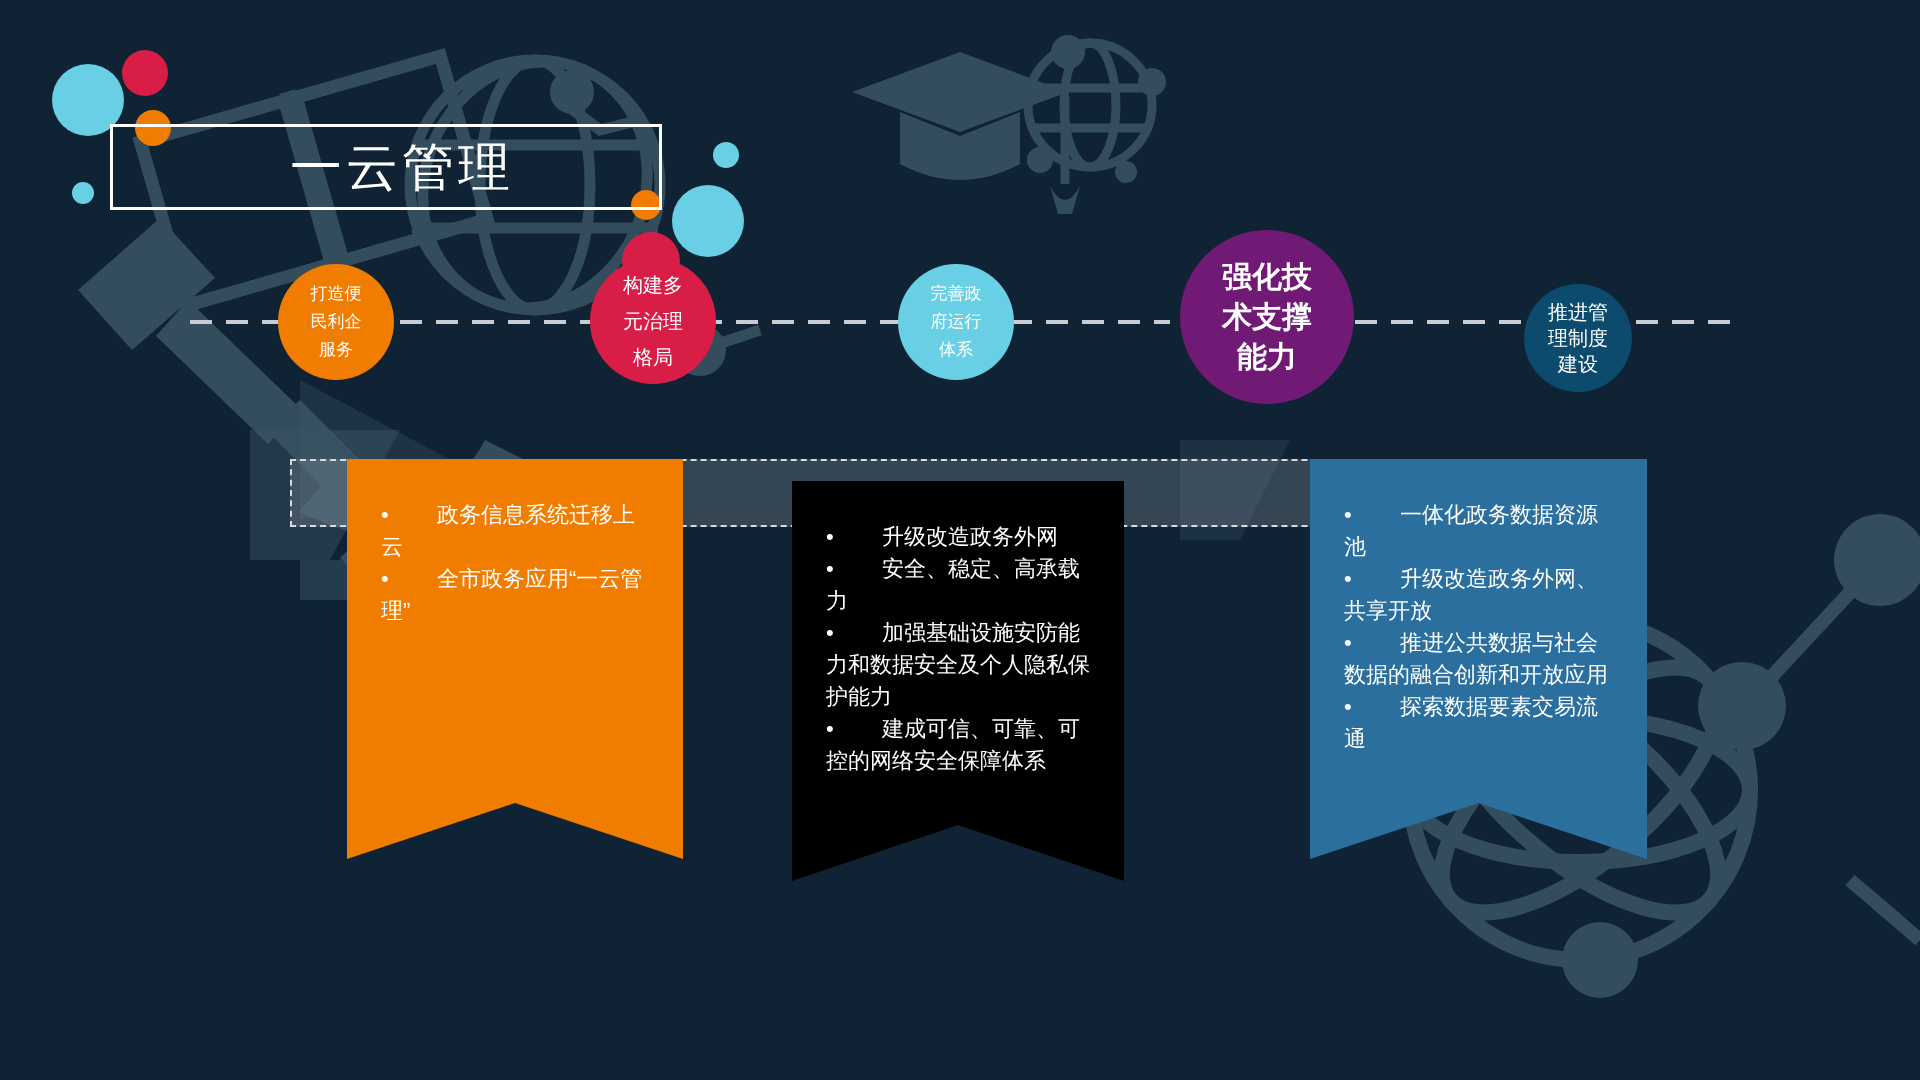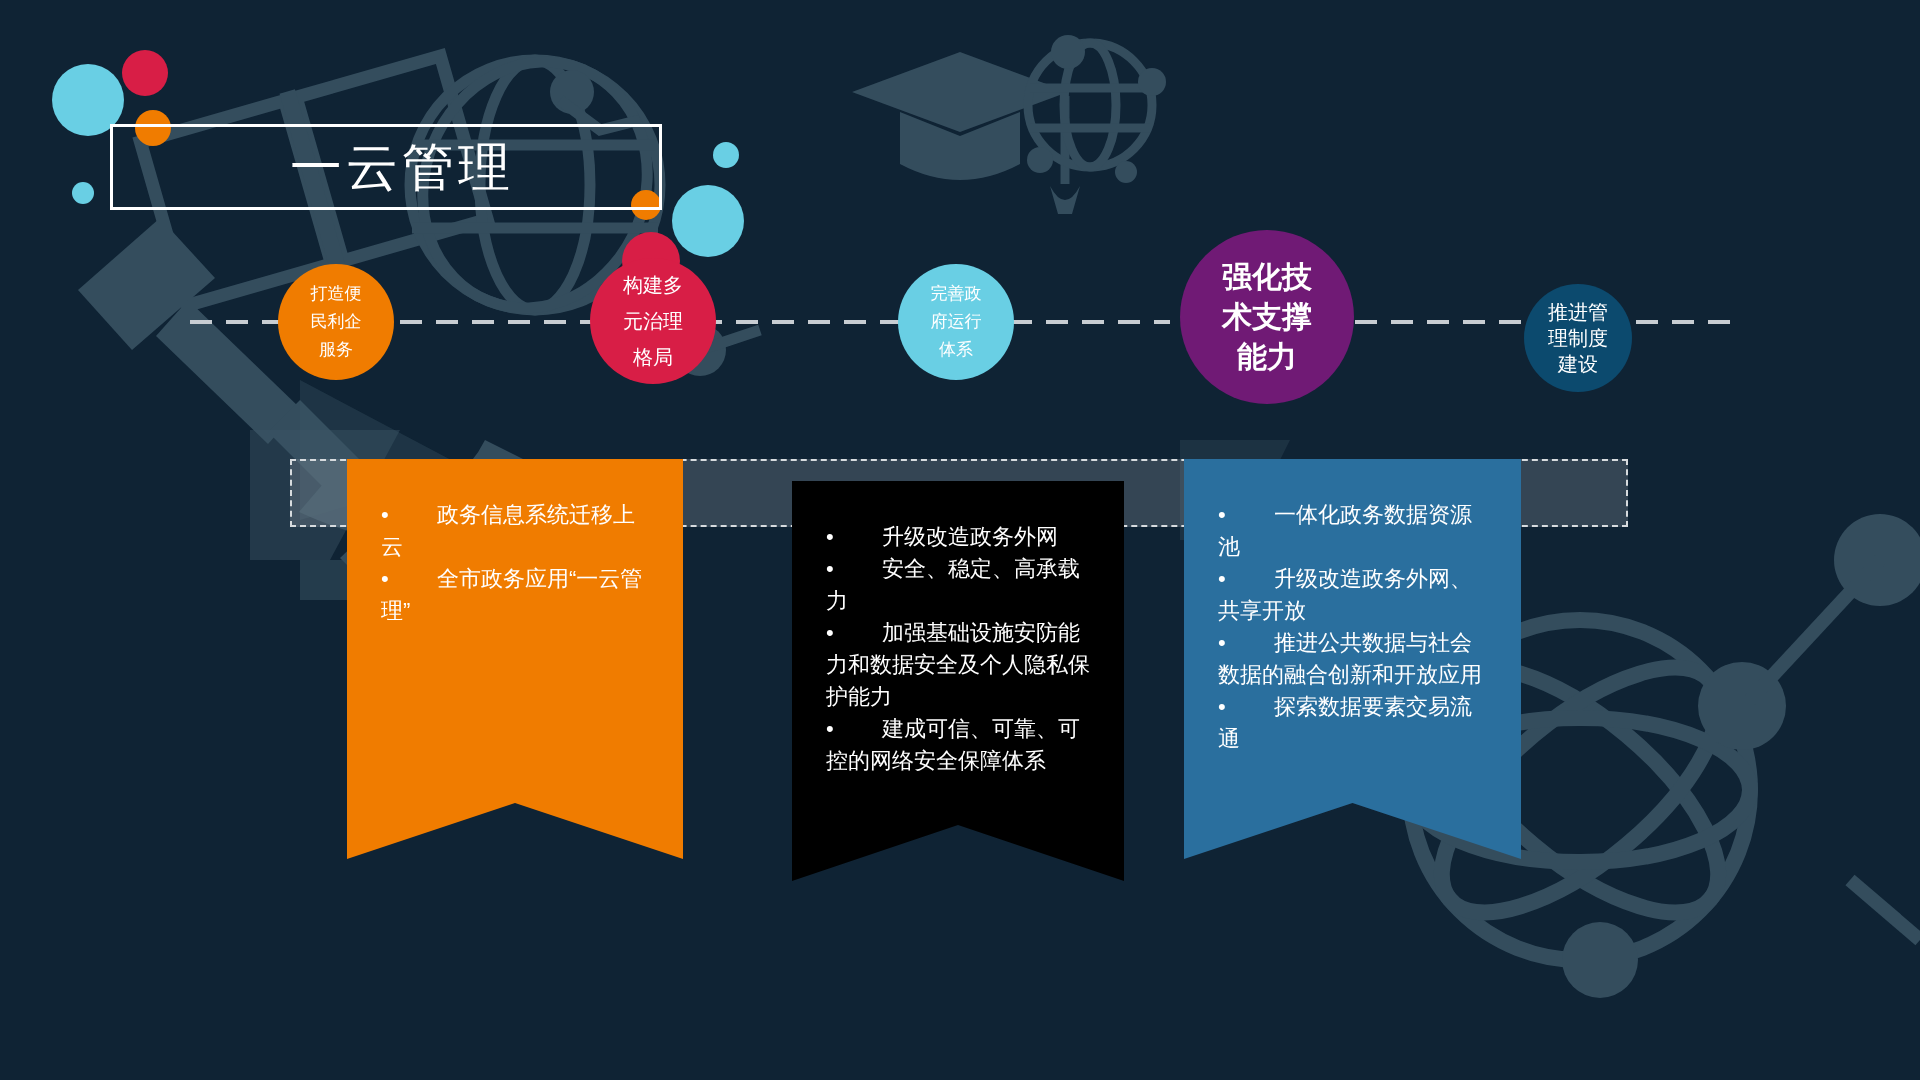--- a/index.html
+++ b/index.html
@@ -178,21 +178,21 @@
 
   #card-0 {
     left: 347px; top: 459px; width: 336px; height: 400px;
     background: #f07c00;
   }
   #card-1 {
     left: 792px; top: 481px; width: 332px; height: 400px;
     background: #000000;
   }
   #card-2 {
-    left: 1184px; top: 459px; width: 337px; height: 400px;
+    left: 1310px; top: 459px; width: 337px; height: 400px;
     background: #2a6f9e;
   }
 </style>
 </head>
 <body>
 
 <div id="slide">
 
   <svg id="bg-art" viewBox="0 0 1920 1080" xmlns="http://www.w3.org/2000/svg">
     <g fill="#37505f" opacity="0.85">

